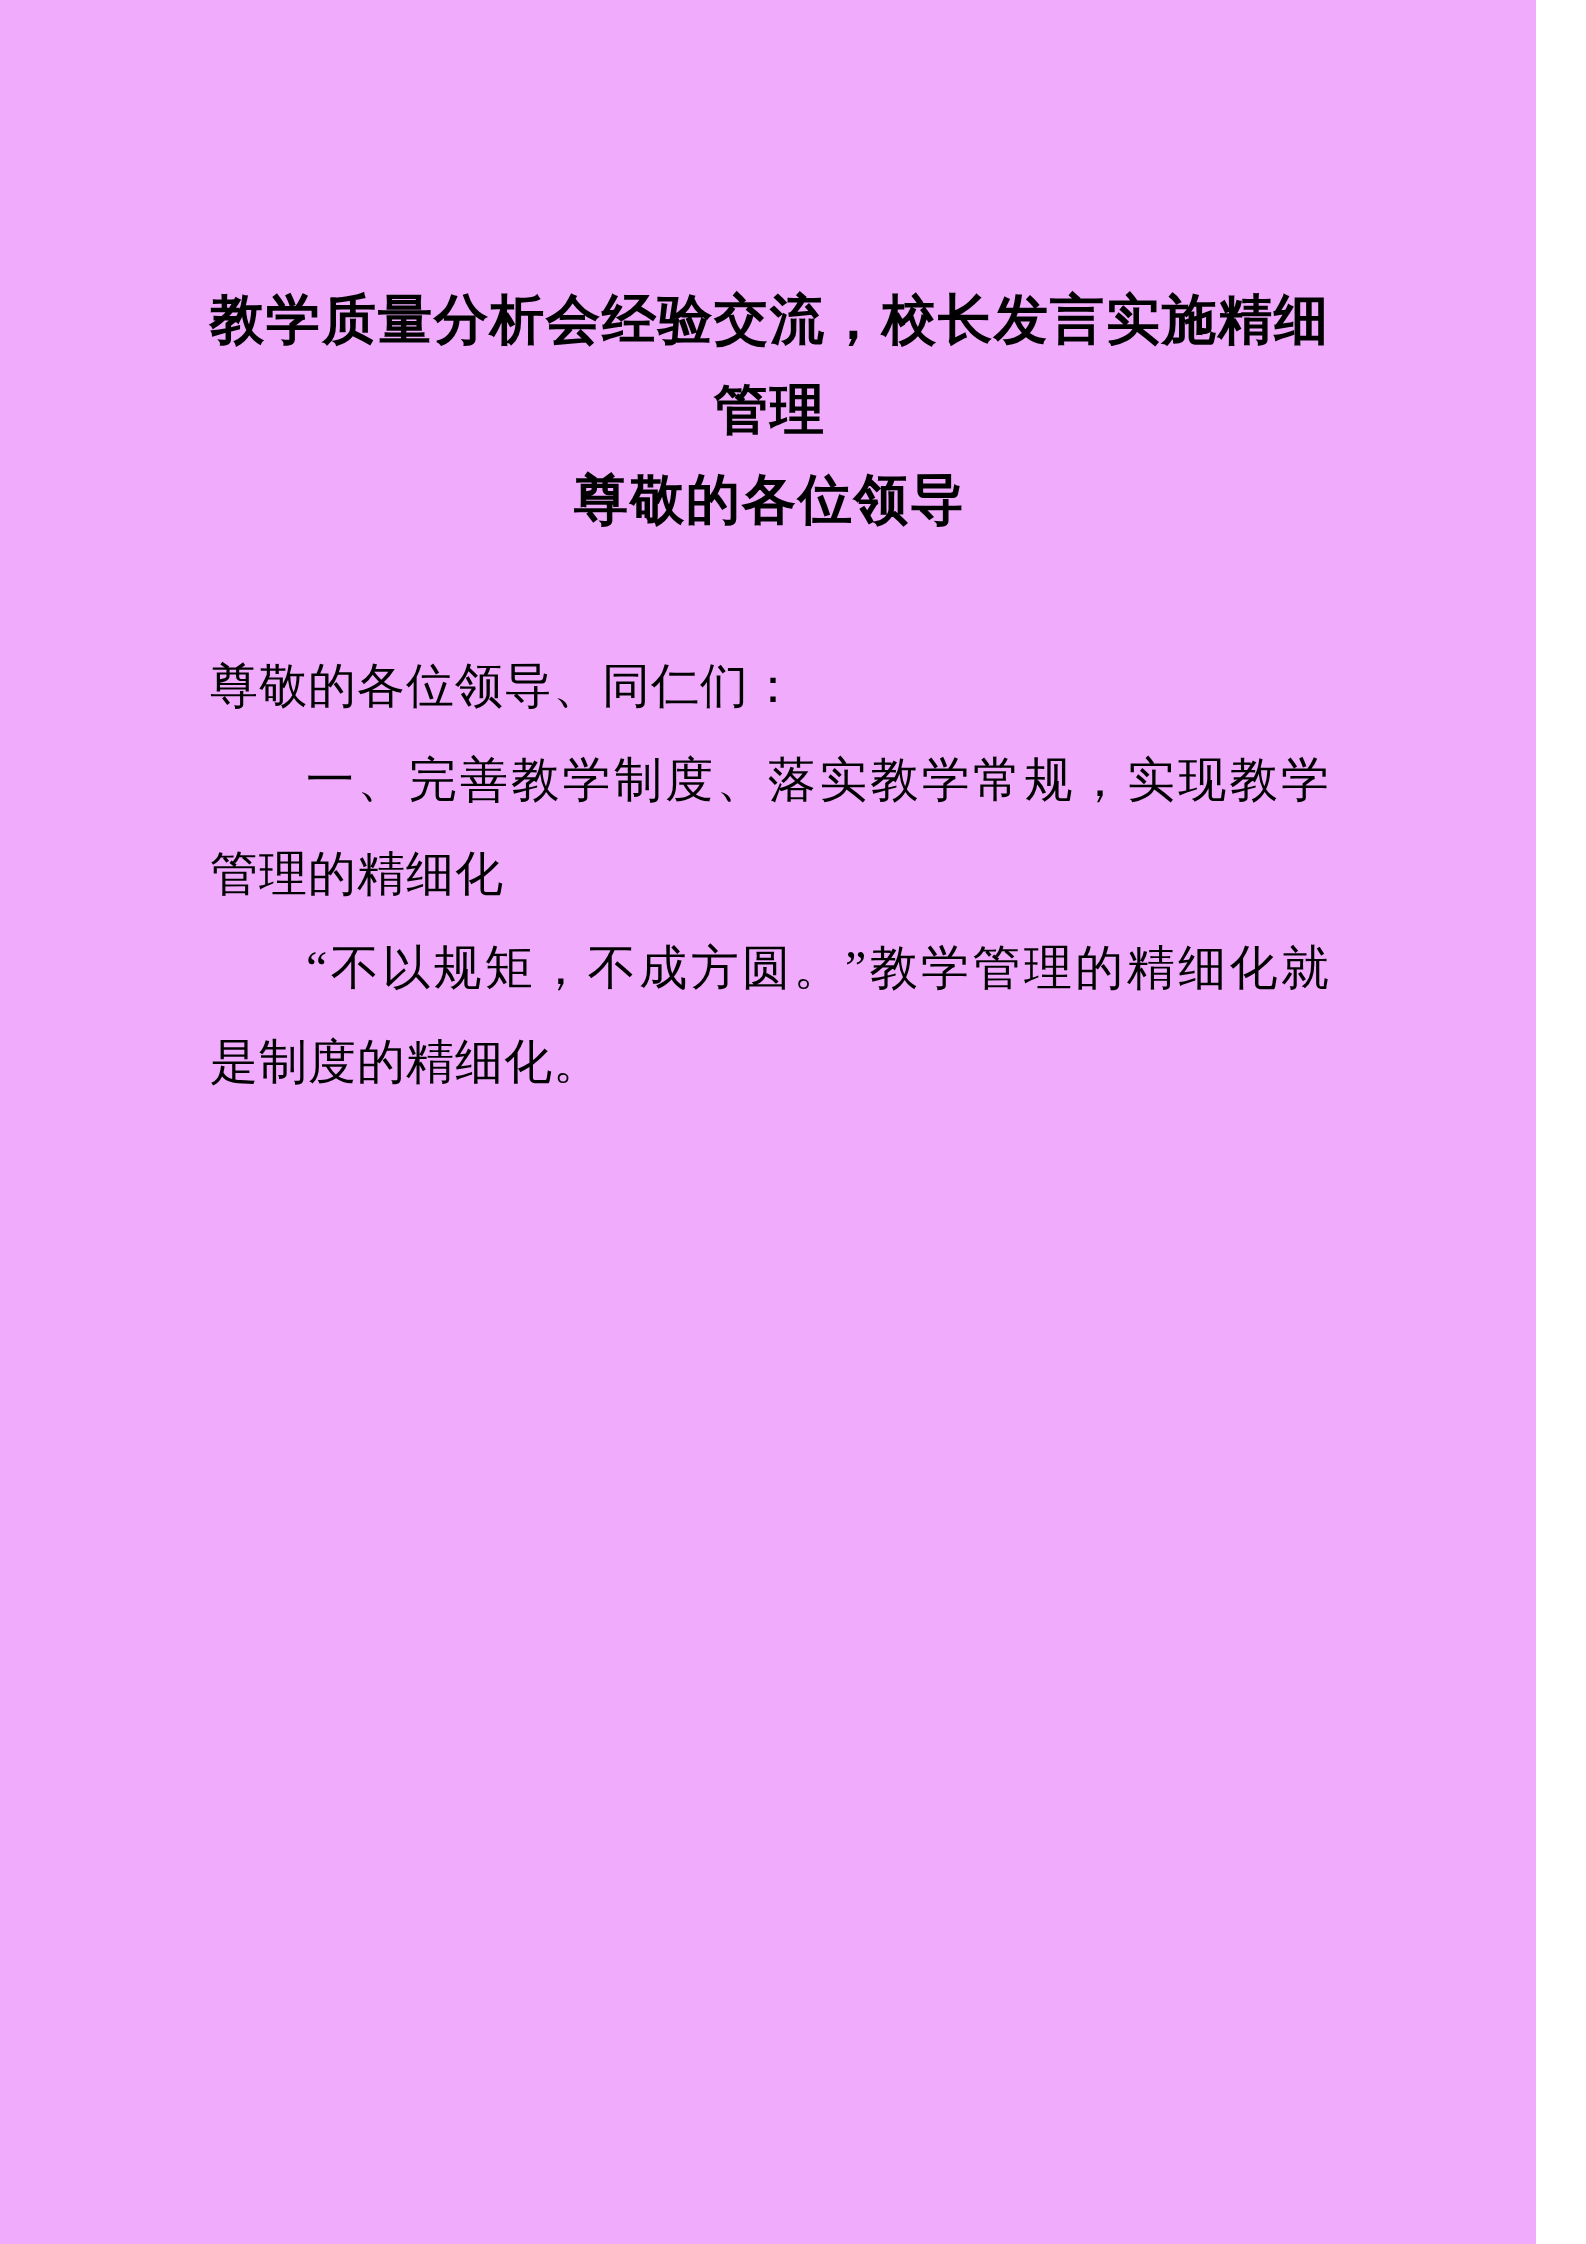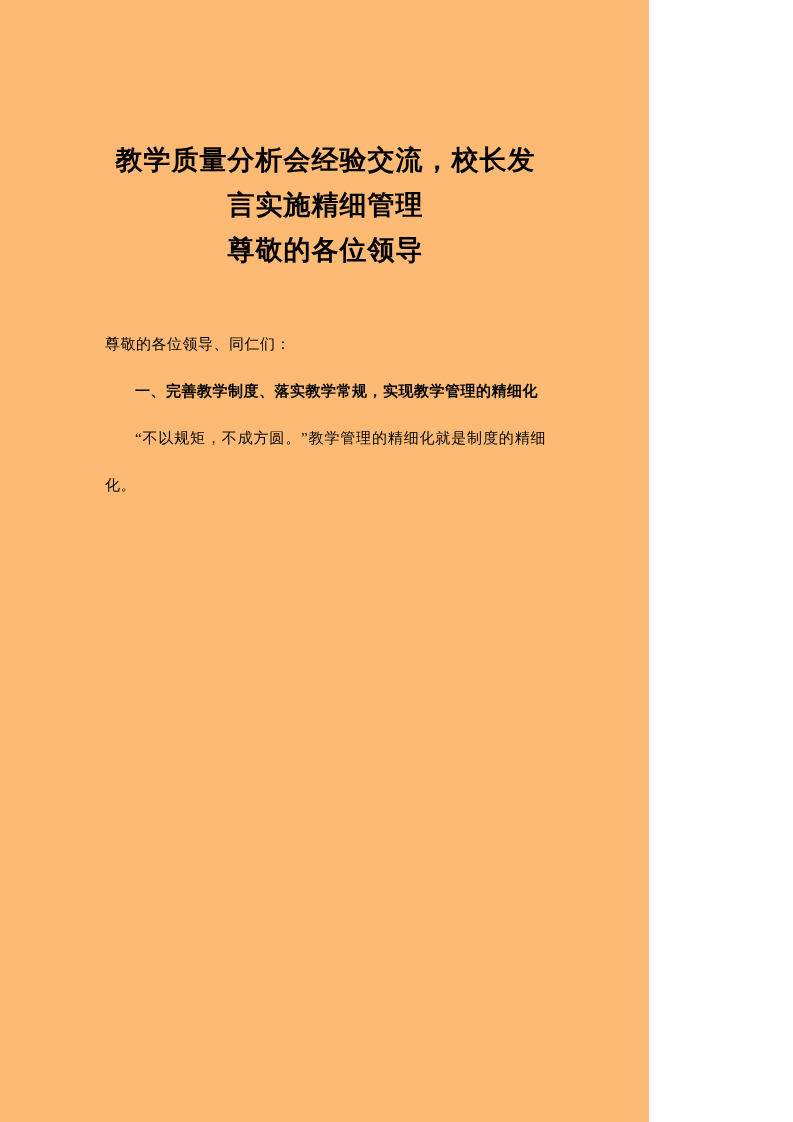--- a/index.html
+++ b/index.html
@@ -2,54 +2,54 @@
 <html><head>
 <meta charset="utf-8">
 <style>
   html, body {
     margin: 0;
     padding: 0;
     background: #ffffff;
   }
   .page {
     position: relative;
-    width: 649px;
+    width: 768px;
     height: 1122px;
     box-sizing: border-box;
-    background: #fdba74;
+    background: #f0abfc;
     padding: 138px 103px 0 105px;
     overflow: hidden;
     font-family: "Liberation Serif", "DejaVu Serif", serif;
     color: #000000;
   }
   .doc-title {
     margin: 0 0 48px 0;
     font-size: 27px;
     font-weight: bold;
     line-height: 45px;
     text-align: center;
     letter-spacing: 1px;
   }
   .title-line {
     display: block;
   }
   .para {
     margin: 0;
-    font-size: 15px;
+    font-size: 24px;
     line-height: 47px;
     text-align: justify;
     text-indent: 2em;
     letter-spacing: 0.5px;
     word-break: break-all;
   }
   .para.no-indent {
     text-indent: 0;
   }
   .para.bold {
-    font-weight: bold;
+    font-weight: normal;
   }
 </style>
 </head>
 <body>
 
 <div class="page">
 
   <h1 class="doc-title">
     <span class="title-line">教学质量分析会经验交流，校长发言实施精细管理</span>
     <span class="title-line">尊敬的各位领导</span>

